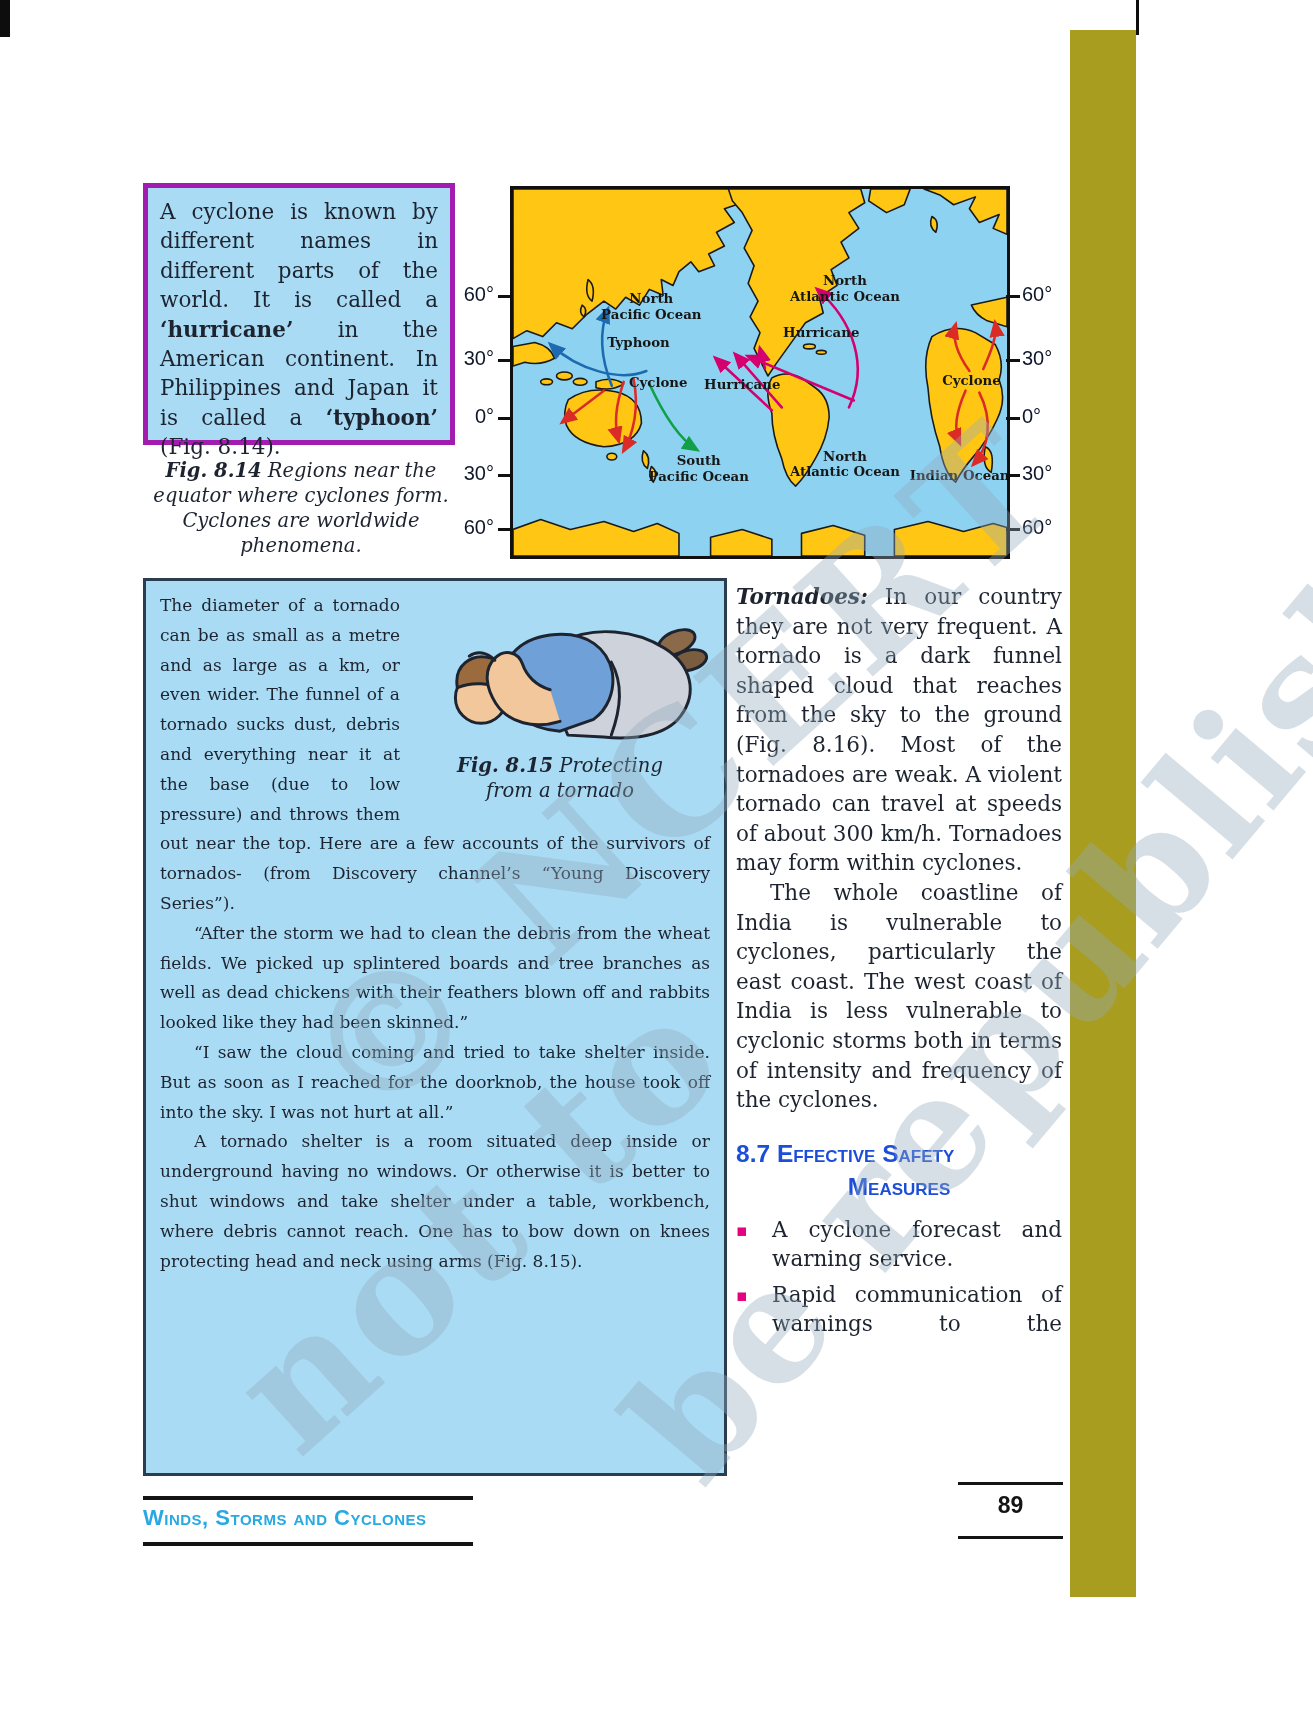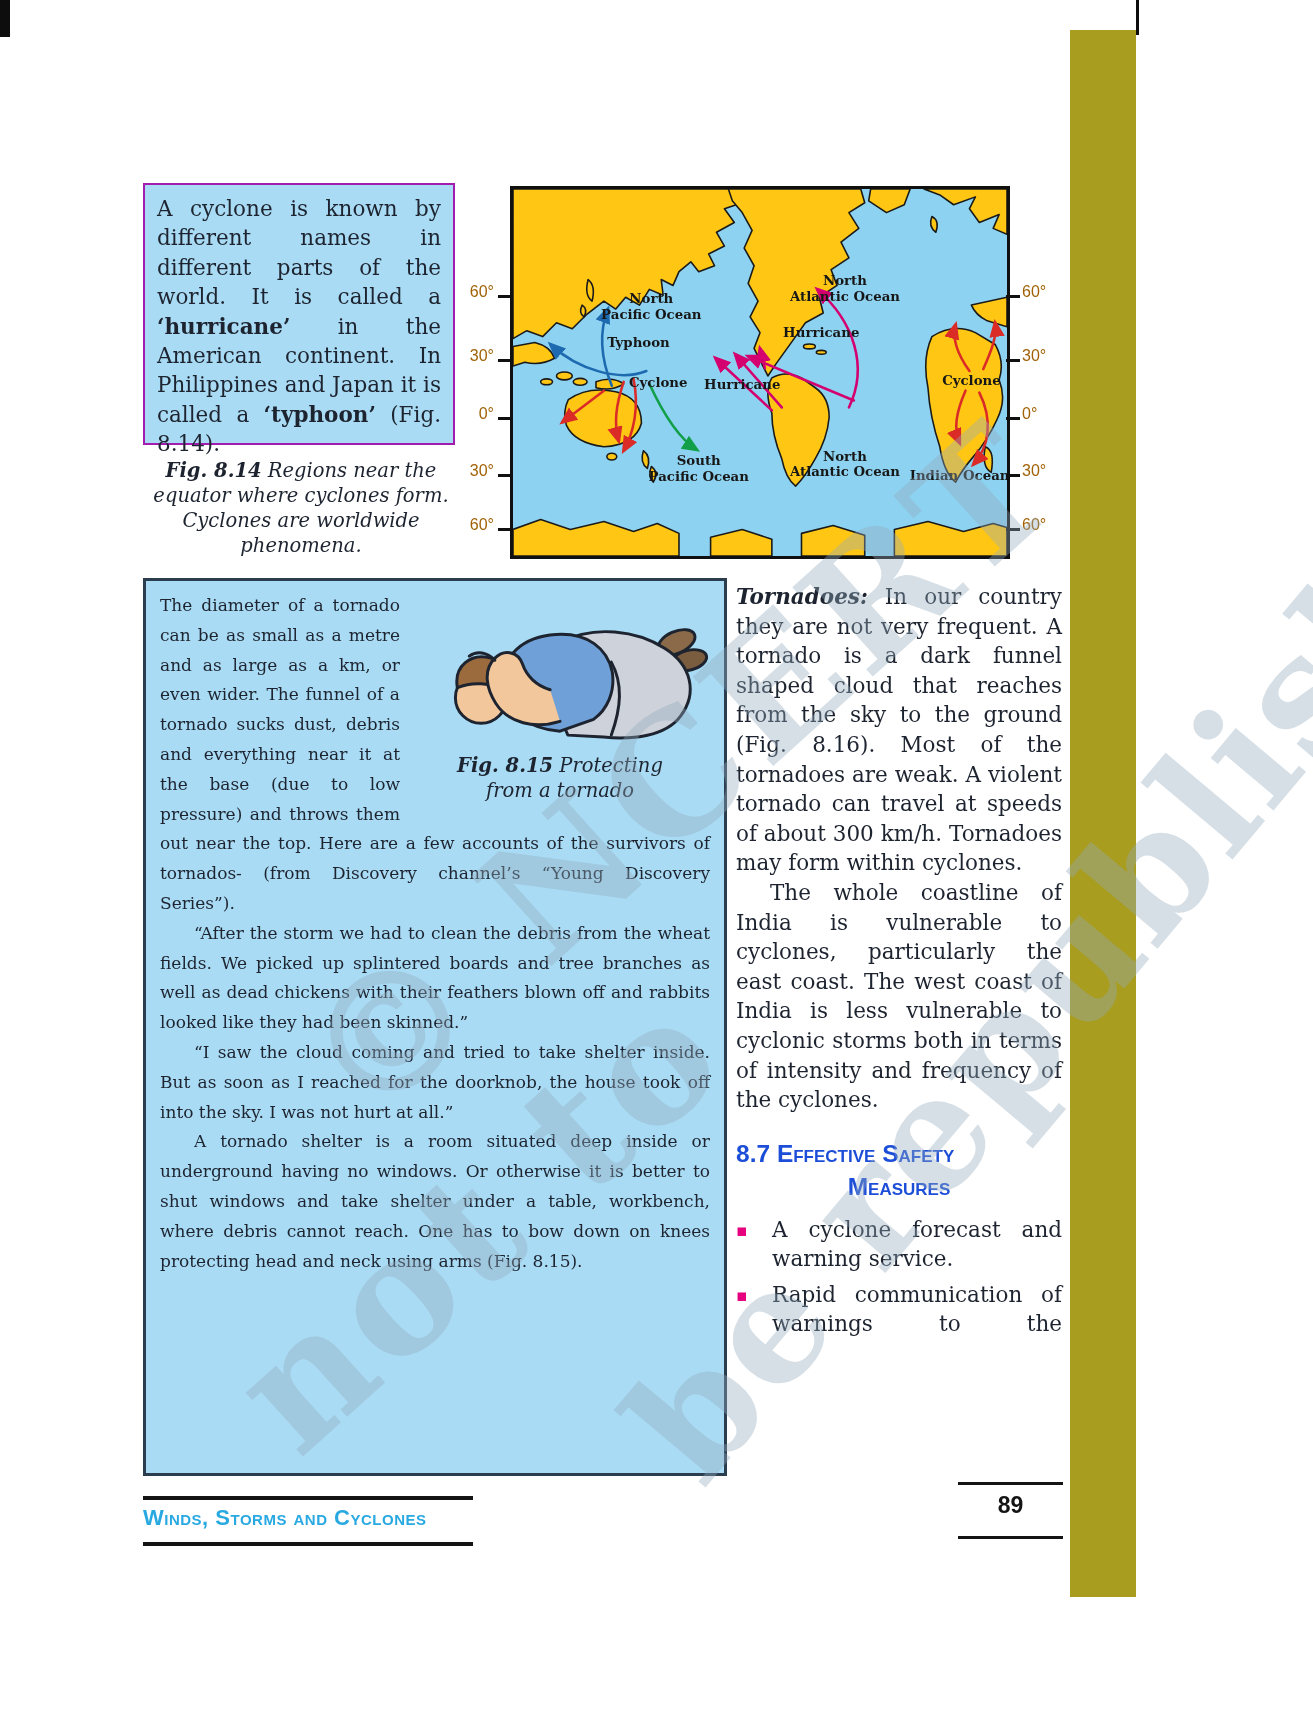--- a/index.html
+++ b/index.html
@@ -5,32 +5,32 @@
   html,body{margin:0;padding:0;background:#ffffff;}
   .page{position:relative;width:1313px;height:1710px;background:#ffffff;overflow:hidden;
         font-family:"DejaVu Serif",serif;color:#1d2430;}
   
   .crop-tl{position:absolute;left:0;top:0;width:10px;height:37px;background:#0d0d0d;}
   .crop-tr{position:absolute;left:1136px;top:0;width:3px;height:35px;background:#0d0d0d;}
   
   .sidebar{position:absolute;left:1070px;top:30px;width:66px;height:1567px;background:#a89d1e;}
   
   .intro-box{position:absolute;left:143px;top:183px;width:312px;height:262px;box-sizing:border-box;
-             background:#a9dbf4;border:2px solid #a21caf;padding:9px 12px;}
+             background:#a9dbf4;border:5px solid #a21caf;padding:9px 12px;}
   .intro-box p{margin:0;font-size:21.5px;line-height:29.4px;text-align:justify;}
   .intro-box b{font-weight:bold;}
   
   .cap814{position:absolute;left:148px;top:458px;width:306px;text-align:center;
           font-style:italic;font-size:19.5px;line-height:25px;}
   .cap814 .figlab{font-weight:bold;}
   
   .map-frame{position:absolute;left:510px;top:186px;width:500px;height:373px;box-sizing:border-box;
              border:3px solid #101010;background:#8dd2f0;}
   .map-frame svg{display:block;width:100%;height:100%;}
-  .lat{position:absolute;font-family:"Liberation Sans",sans-serif;font-size:16px;color:#a16207;}
+  .lat{position:absolute;font-family:"Liberation Sans",sans-serif;font-size:20px;color:#0f172a;}
   .lat.l{width:44px;text-align:right;}
   .tick{position:absolute;width:14px;height:3px;background:#101010;}
   
   .tor-box{position:absolute;left:143px;top:578px;width:584px;height:898px;box-sizing:border-box;
            background:#a9dbf4;border:3px solid #2b3e50;padding:10px 14px 8px 14px;}
   .tor-box p{margin:0;font-size:17px;line-height:29.8px;text-align:justify;}
   .tor-box p.ind{text-indent:34px;}
   .fig815{float:right;width:300px;margin:0 0 4px 10px;}
   .fig815 svg{display:block;width:296px;height:158px;margin:0 auto;}
   .cap815{text-align:center;font-style:italic;font-size:19.5px;line-height:25px;margin-top:4px;}

